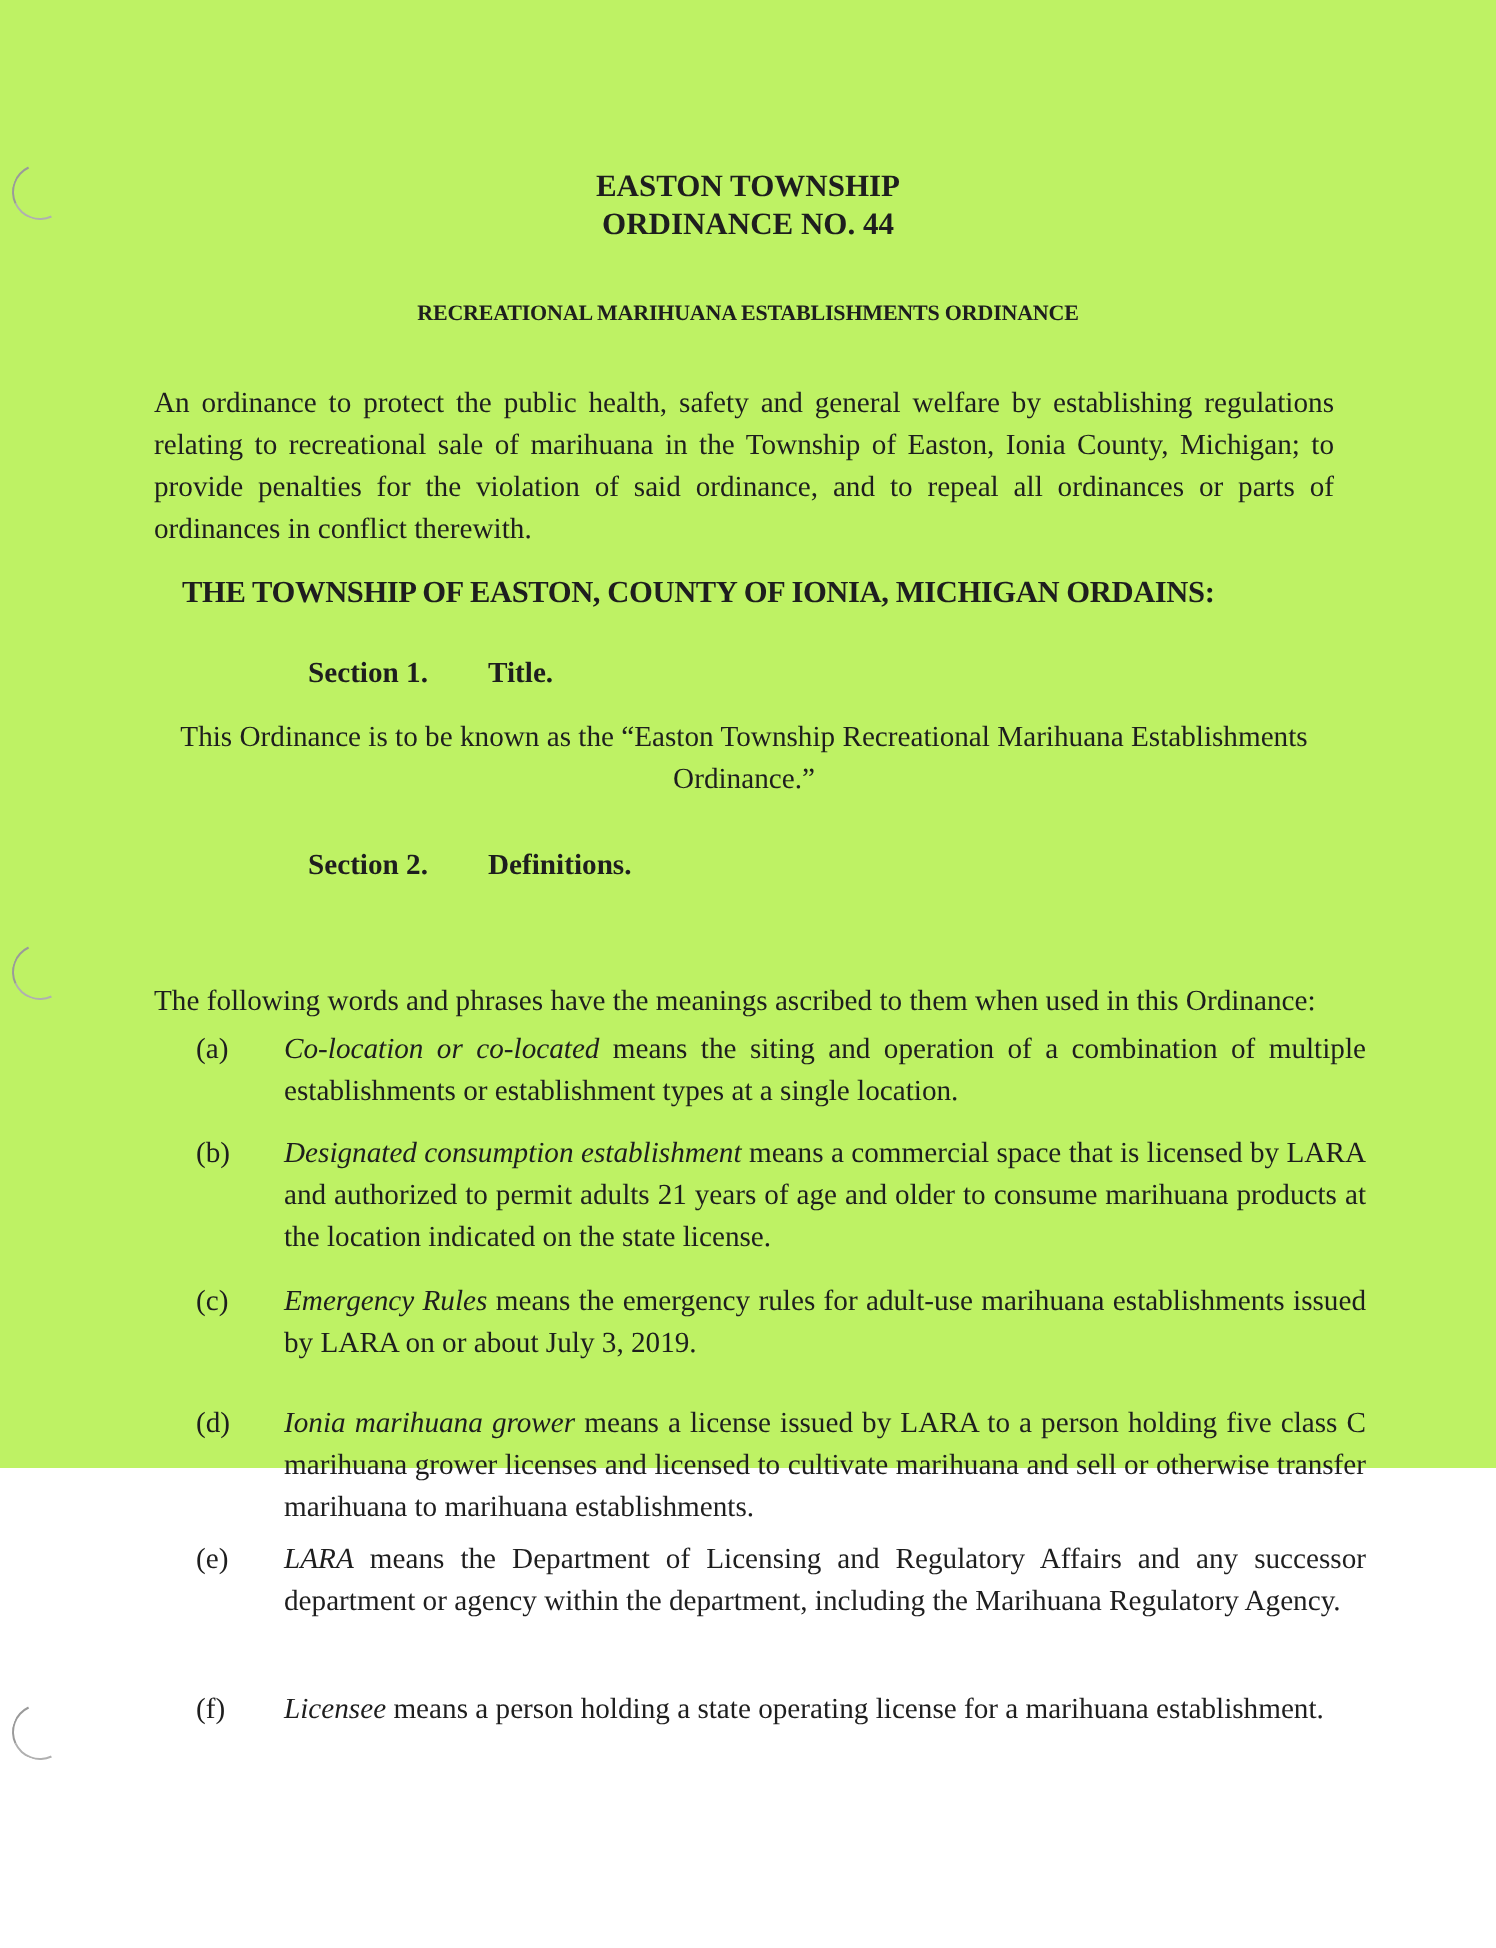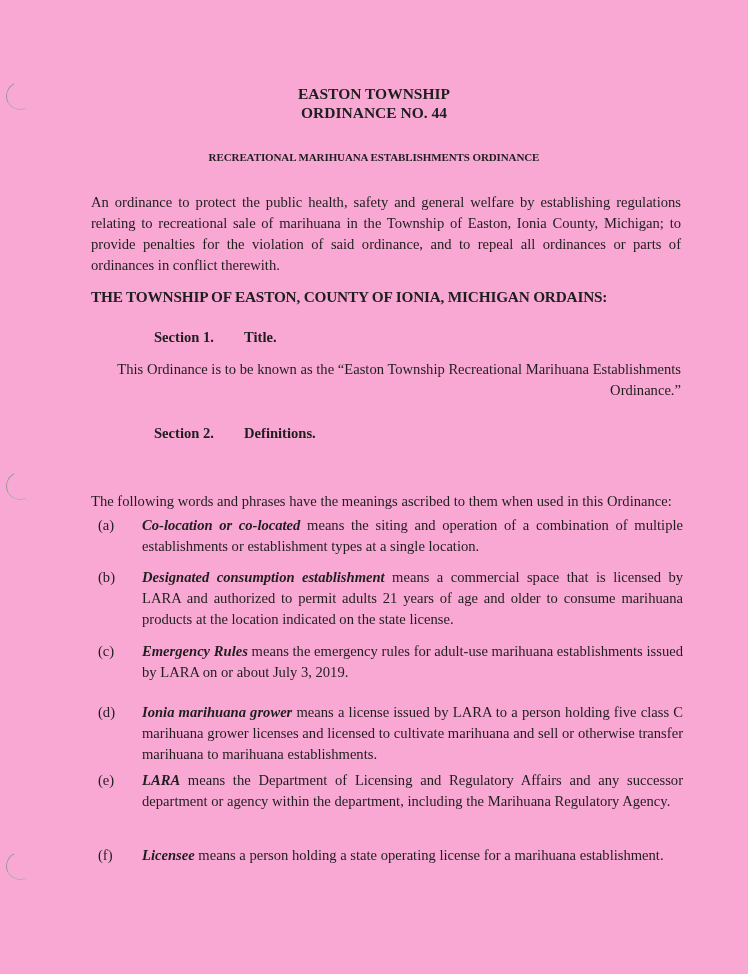--- a/index.html
+++ b/index.html
@@ -11,22 +11,22 @@
     width: 748px;
     height: 974px;
     position: relative;
     overflow: hidden;
     font-family: "Liberation Serif", "DejaVu Serif", serif;
     color: #1e1e1e;
   }
   .page {
     position: absolute;
     left: 0; top: 0;
-    width: 748px; height: 974px;
-    background: #f9a8d4;
+    width: 748px; height: 734px;
+    background: #bef264;
   }
   .punch {
     position: absolute;
     width: 26px;
     height: 26px;
     border-radius: 50%;
     border-left: 1.5px solid #9a9a9a;
     border-bottom: 1.5px solid #b0b0b0;
     border-top: 1.5px solid transparent;
     border-right: 1.5px solid transparent;
@@ -47,21 +47,21 @@
     left: 0;
     width: 748px;
     top: 151px;
     text-align: center;
     font-weight: bold;
     font-size: 11px;
     letter-spacing: -0.1px;
   }
   .para {
     position: absolute;
-    left: 91px;
+    left: 77px;
     width: 590px;
     font-size: 14.6px;
     line-height: 21px;
     text-align: justify;
     font-family: Liberation Serif, serif;
   }
   .ordains {
     position: absolute;
     left: 91px;
     top: 288px;
@@ -86,21 +86,21 @@
   }
   .def .label {
     position: absolute;
     left: 0;
     top: 0;
   }
   .def .body {
     margin-left: 44px;
     text-align: justify;
   }
-  .def .term { font-style: italic; font-weight: bold; }
+  .def .term { font-style: italic; }
 </style>
 </head>
 <body>
 
 <div class="page">
 
   <div class="punch" style="left:6px; top:82px;"></div>
   <div class="punch" style="left:6px; top:472px;"></div>
   <div class="punch" style="left:6px; top:852px;"></div>
 
@@ -111,21 +111,21 @@
 
   <div class="doc-title">RECREATIONAL MARIHUANA ESTABLISHMENTS ORDINANCE</div>
 
   <div class="para" style="top:192px;">An ordinance to protect the public health, safety and general welfare by establishing regulations relating to recreational sale of marihuana in the Township of Easton,  Ionia County, Michigan; to provide penalties for the violation of said ordinance, and to repeal all ordinances or parts of ordinances in conflict therewith.</div>
 
   <div class="ordains">THE TOWNSHIP OF EASTON, COUNTY OF IONIA, MICHIGAN ORDAINS:</div>
 
   <div class="section-head" style="top:329px;">
     <span class="num">Section 1.</span><span>Title.</span>
   </div>
-  <div class="para" style="top:359px; text-align:right;">This Ordinance is to be known as the “Easton Township Recreational Marihuana Establishments Ordinance.”</div>
+  <div class="para" style="top:359px; text-align:center;">This Ordinance is to be known as the “Easton Township Recreational Marihuana Establishments Ordinance.”</div>
 
   <div class="section-head" style="top:425px;">
     <span class="num">Section 2.</span><span>Definitions.</span>
   </div>
   <div class="para" style="top:459px;margin-top:32px;">The following words and phrases have the meanings ascribed to them when used in this Ordinance:</div>
 
   <div class="def" style="top:515px;">
     <span class="label">(a)</span>
     <div class="body"><span class="term">Co-location or co-located</span><span> means the siting and operation of a combination of multiple establishments or establishment types at a single location.</span></div>
   </div>

